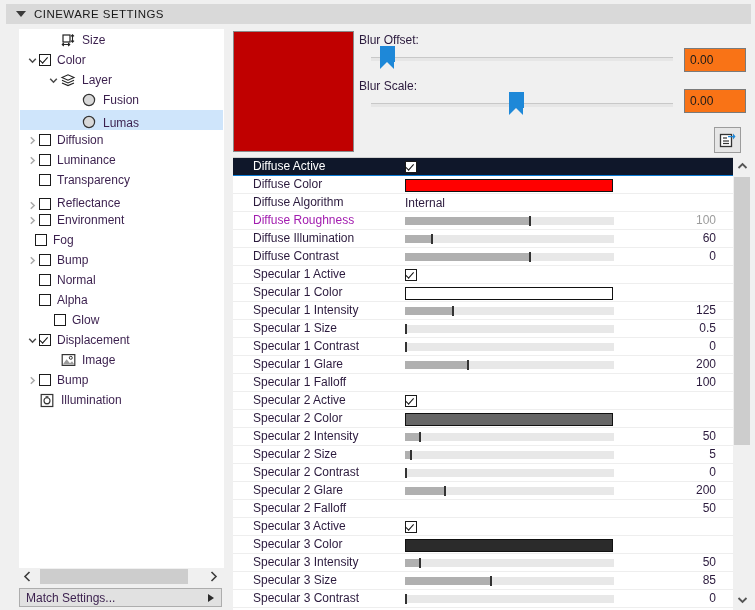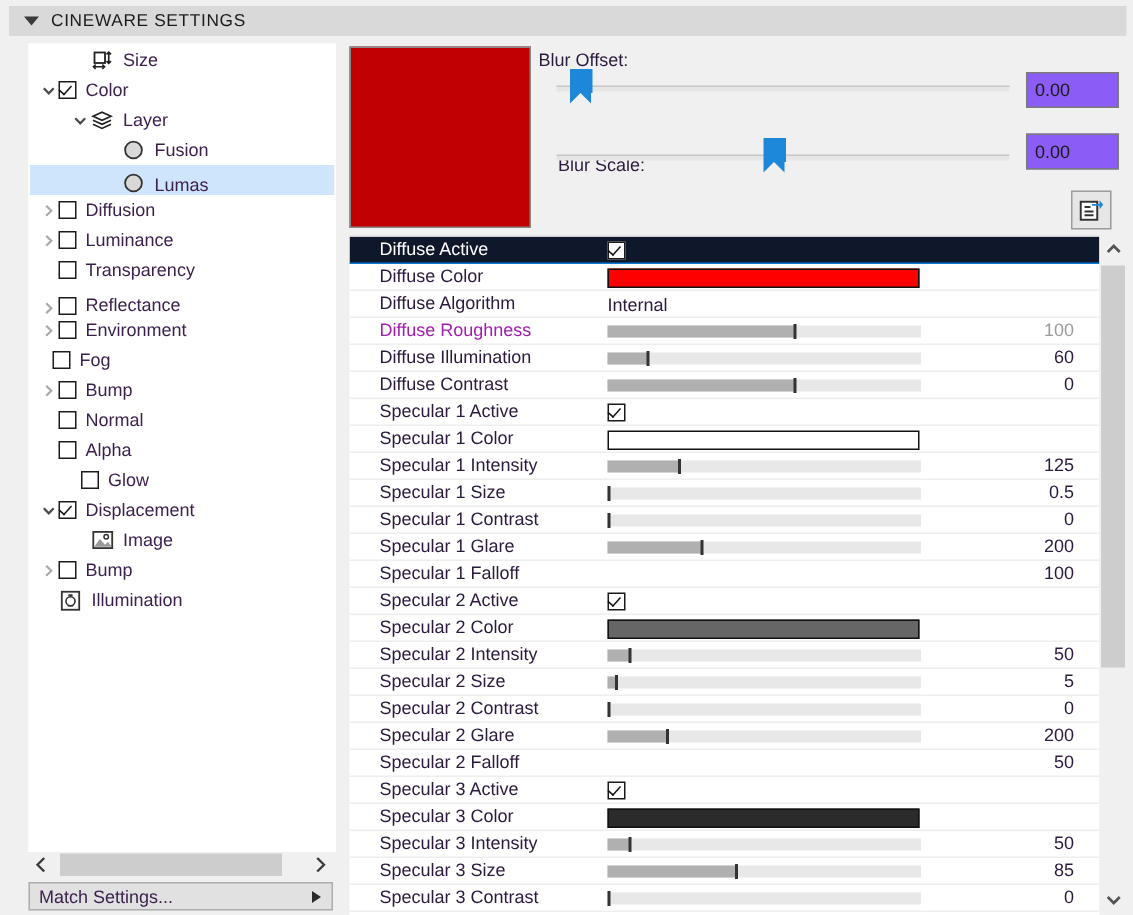--- a/index.html
+++ b/index.html
@@ -106,21 +106,21 @@
   .blur-knob {
     position: absolute; width: 15px; height: 16px; background: #1e88d8;
   }
   .blur-knob::after {
     content: ""; position: absolute; left: 0; top: 16px;
     border-left: 7.5px solid #1e88d8; border-right: 7.5px solid #1e88d8;
     border-bottom: 7px solid transparent;
     width: 0; height: 0;
   }
   .num-field {
-    position: absolute; width: 62px; height: 24px; background: #8b5cf6;
+    position: absolute; width: 62px; height: 24px; background: #f97316;
     border: 1px solid #7a7a7a; box-sizing: border-box;
     font-size: 12px; color: #1a1a1a; display: flex; align-items: center;
     padding-left: 5px;
   }
   .copy-btn {
     position: absolute; left: 714px; top: 127px; width: 27px; height: 26px;
     background: #e6e6e6; border: 1px solid #9c9c9c; box-sizing: border-box;
     display:flex; align-items:center; justify-content:center;
   }
 
@@ -378,21 +378,21 @@
   </div>
 
   <div class="preview-swatch"></div>
 
   <div class="blur-label" style="left:359px; top:33px;">Blur Offset:</div>
   <div class="blur-track" id="blur-offset-track" style="left:371px; top:57px; width:302px;">
     <div class="blur-knob" id="blur-offset-knob" style="left: 8.61px; top: -12px;"></div>
   </div>
   <div class="num-field" style="left:684px; top:48px;">0.00</div>
 
-  <div class="blur-label" style="left:372px; top:79px;margin-top:24px;">Blur Scale:</div>
+  <div class="blur-label" style="left:359px; top:79px;">Blur Scale:</div>
   <div class="blur-track" id="blur-scale-track" style="left:371px; top:103px; width:302px;">
     <div class="blur-knob" id="blur-scale-knob" style="left: 137.76px; top: -12px;"></div>
   </div>
   <div class="num-field" style="left:684px; top:89px;">0.00</div>
 
   <div class="copy-btn">
     <svg width="17" height="17" viewBox="0 0 17 17">
       <rect x="1.5" y="2.5" width="11" height="12" fill="#fff" stroke="#333" stroke-width="1.3"></rect>
       <line x1="4" y1="6" x2="8" y2="6" stroke="#333" stroke-width="1.2"></line>
       <line x1="4" y1="9" x2="10" y2="9" stroke="#333" stroke-width="1.2"></line>

